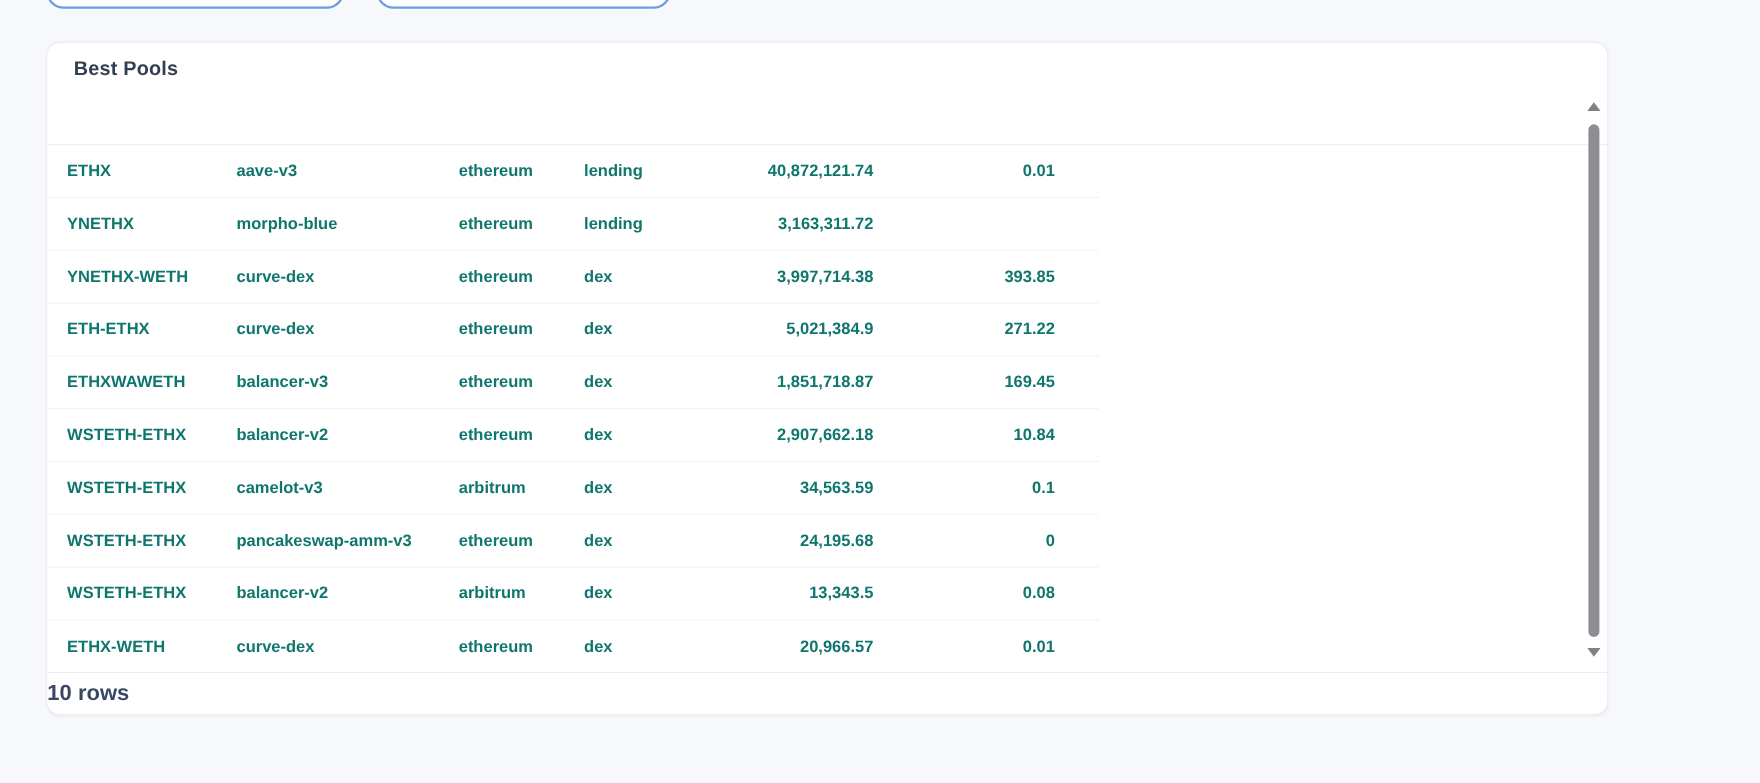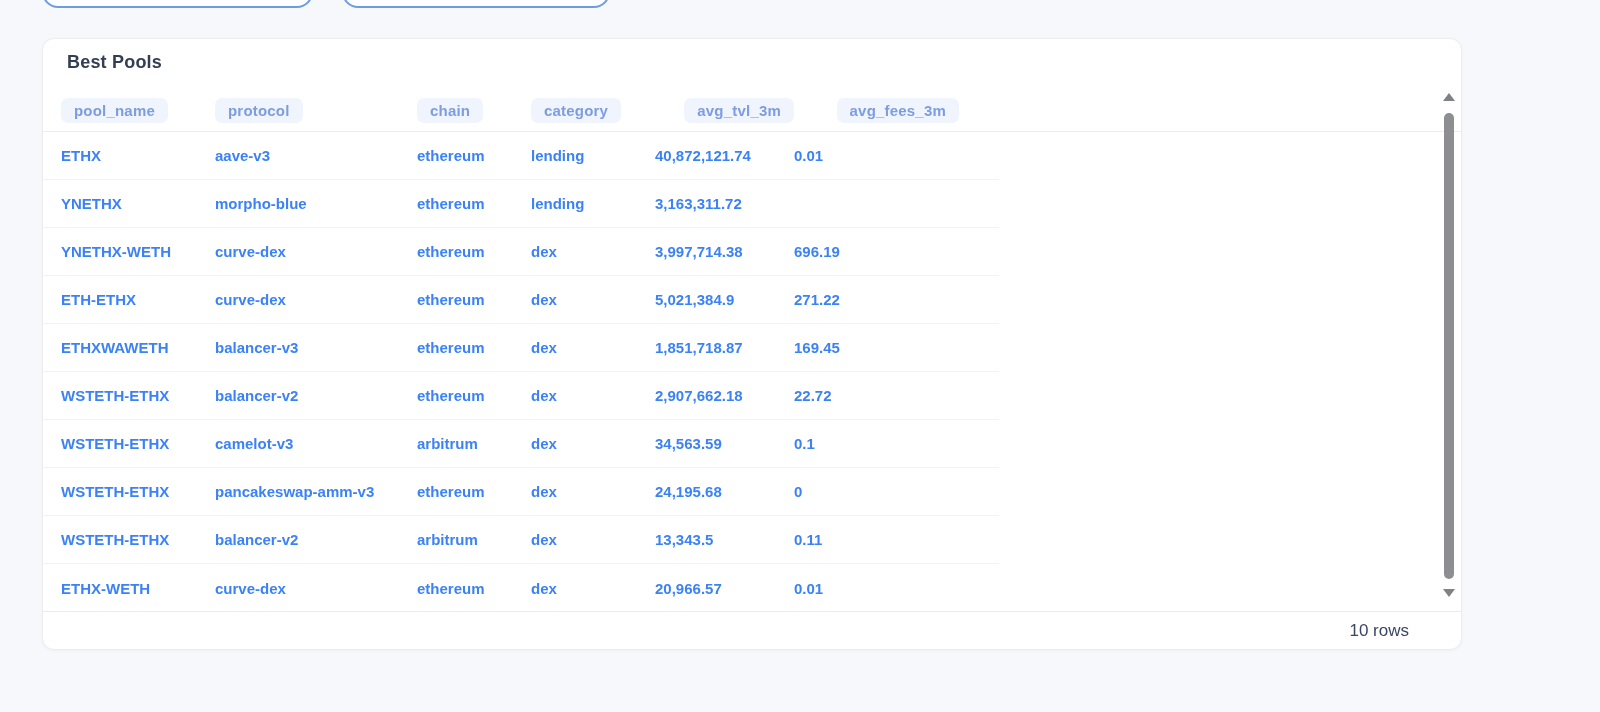--- a/index.html
+++ b/index.html
@@ -93,25 +93,25 @@
     width: 956px;
   }
   .row {
     height: 48px;
     border-bottom: 1px solid #f1f2f6;
   }
   .row:last-child { border-bottom: none; }
   .cell {
     font-size: 15px;
     font-weight: 600;
-    color: #3b82f6;
+    color: #0f766e;
     white-space: nowrap;
     overflow: hidden;
   }
-  .cell.num { text-align: left; }
+  .cell.num { text-align: right; }
 
   
   .scrollbar {
     position: absolute;
     right: 5px;
     top: 50px;
     width: 14px;
     height: 516px;
   }
   .scroll-arrow {
@@ -135,47 +135,38 @@
 
   
   .card-footer {
     position: absolute;
     left: 0;
     bottom: 0;
     width: 100%;
     height: 38px;
     border-top: 1px solid #e9ebef;
     line-height: 37px;
-    text-align: right;
     padding-right: 52px;
-    font-size: 17px;
-    font-weight: 400;
+    font-size: 20px;
+    font-weight: 700;
     color: #3a4663;
     border-radius: 0 0 12px 12px;
   }
 </style>
 </head>
 <body>
 
 <div class="page">
 
   <div class="pill pill-1"></div>
   <div class="pill pill-2"></div>
 
   <div class="card">
     <div class="card-title">Best Pools</div>
 
-    <div class="header-row grid-row" id="header-row">
-        <span class="chip">pool_name</span>
-        <span class="chip">protocol</span>
-        <span class="chip">chain</span>
-        <span class="chip">category</span>
-        <span class="chip num">avg_tvl_3m</span>
-        <span class="chip num">avg_fees_3m</span>
-      </div>
 
     <div class="table-divider"></div>
 
     <div class="rows" id="rows">
         <div class="row grid-row">
           <div class="cell">ETHX</div>
           <div class="cell">aave-v3</div>
           <div class="cell">ethereum</div>
           <div class="cell">lending</div>
           <div class="cell num">40,872,121.74</div>
@@ -188,21 +179,21 @@
           <div class="cell">lending</div>
           <div class="cell num">3,163,311.72</div>
           <div class="cell num"></div>
         </div>
         <div class="row grid-row">
           <div class="cell">YNETHX-WETH</div>
           <div class="cell">curve-dex</div>
           <div class="cell">ethereum</div>
           <div class="cell">dex</div>
           <div class="cell num">3,997,714.38</div>
-          <div class="cell num">696.19</div>
+          <div class="cell num">393.85</div>
         </div>
         <div class="row grid-row">
           <div class="cell">ETH-ETHX</div>
           <div class="cell">curve-dex</div>
           <div class="cell">ethereum</div>
           <div class="cell">dex</div>
           <div class="cell num">5,021,384.9</div>
           <div class="cell num">271.22</div>
         </div>
         <div class="row grid-row">
@@ -212,21 +203,21 @@
           <div class="cell">dex</div>
           <div class="cell num">1,851,718.87</div>
           <div class="cell num">169.45</div>
         </div>
         <div class="row grid-row">
           <div class="cell">WSTETH-ETHX</div>
           <div class="cell">balancer-v2</div>
           <div class="cell">ethereum</div>
           <div class="cell">dex</div>
           <div class="cell num">2,907,662.18</div>
-          <div class="cell num">22.72</div>
+          <div class="cell num">10.84</div>
         </div>
         <div class="row grid-row">
           <div class="cell">WSTETH-ETHX</div>
           <div class="cell">camelot-v3</div>
           <div class="cell">arbitrum</div>
           <div class="cell">dex</div>
           <div class="cell num">34,563.59</div>
           <div class="cell num">0.1</div>
         </div>
         <div class="row grid-row">
@@ -236,21 +227,21 @@
           <div class="cell">dex</div>
           <div class="cell num">24,195.68</div>
           <div class="cell num">0</div>
         </div>
         <div class="row grid-row">
           <div class="cell">WSTETH-ETHX</div>
           <div class="cell">balancer-v2</div>
           <div class="cell">arbitrum</div>
           <div class="cell">dex</div>
           <div class="cell num">13,343.5</div>
-          <div class="cell num">0.11</div>
+          <div class="cell num">0.08</div>
         </div>
         <div class="row grid-row">
           <div class="cell">ETHX-WETH</div>
           <div class="cell">curve-dex</div>
           <div class="cell">ethereum</div>
           <div class="cell">dex</div>
           <div class="cell num">20,966.57</div>
           <div class="cell num">0.01</div>
         </div>
       </div>

